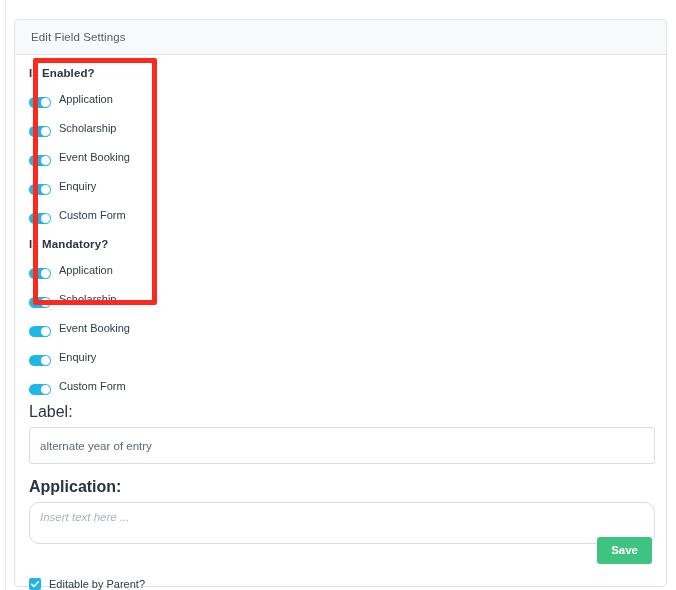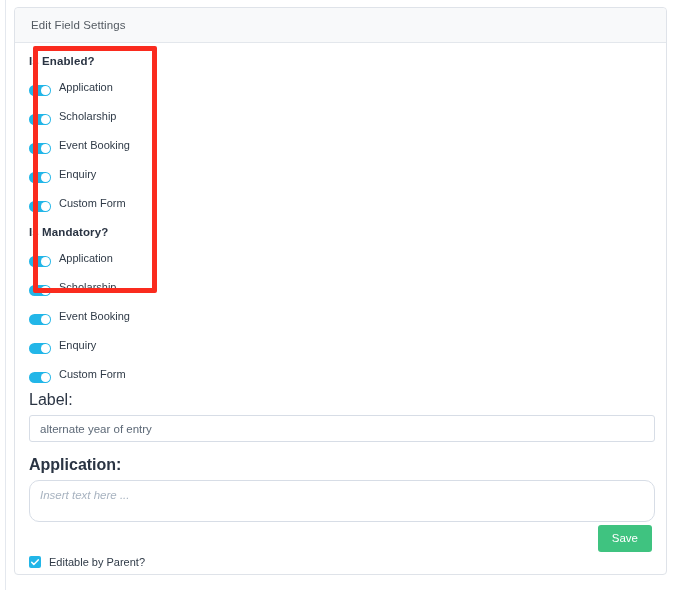--- a/index.html
+++ b/index.html
@@ -22,21 +22,21 @@
     left: 5px;
     top: 0;
     width: 1px;
     height: 590px;
     background: #e4e8ee;
   }
 
   .card {
     position: absolute;
     left: 14px;
-    top: 7px;
+    top: 19px;
     width: 653px;
     height: 568px;
     background: #ffffff;
     border: 1px solid #dfe3e9;
     border-radius: 4px;
     box-sizing: border-box;
   }
 
   .card-header {
     height: 35px;
@@ -123,21 +123,21 @@
     font-size: 16px;
     font-weight: bold;
     color: #2a3443;
     display: block;
     margin: 0 0 6px 0;
   }
   .field-label.plain { font-weight: normal; }
 
   .text-input {
     width: 626px;
-    height: 27px;
+    height: 37px;
     box-sizing: border-box;
     border: 1px solid #d7dde6;
     border-radius: 3px;
     background: #fff;
     padding: 0 10px;
     font-size: 11.5px;
     color: #5d6977;
     font-family: "Liberation Sans", sans-serif;
     outline: none;
     display: block;
@@ -189,21 +189,21 @@
     position: absolute;
     right: 14px;
     bottom: 22px;
   }
   .save-button {
     background: #3fc380;
     color: #ffffff;
     border: none;
     border-radius: 3px;
     font-size: 11.5px;
-    font-weight: normal;
+    font-weight: bold;
     font-family: "Liberation Sans", sans-serif;
     padding: 0 14px;
     height: 27px;
     line-height: 27px;
     cursor: pointer;
   }
 
   .spacer-8 { height: 8px; }
   .spacer-14 { height: 14px; }
 </style>

